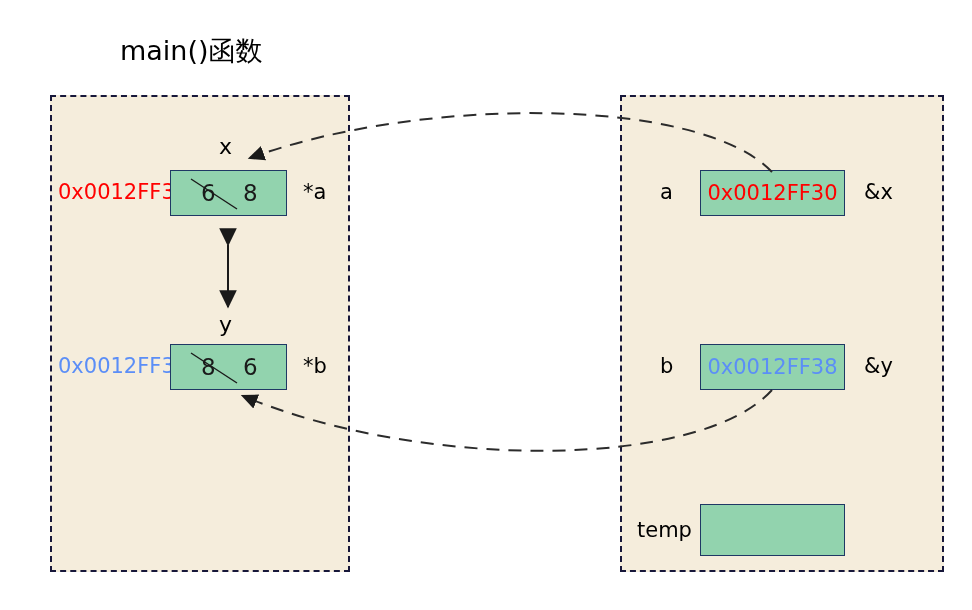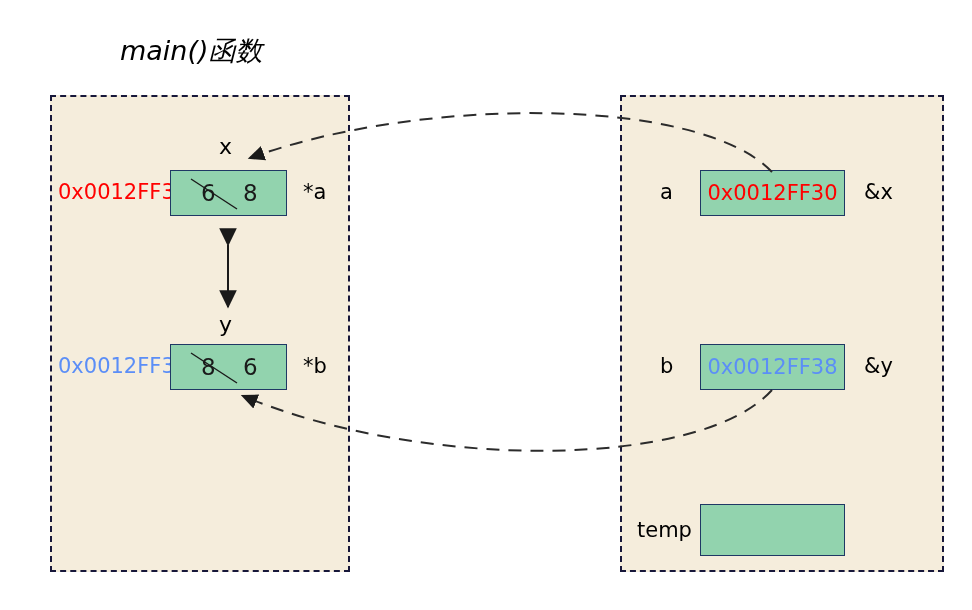--- a/index.html
+++ b/index.html
@@ -17,21 +17,21 @@
   }
 
   
   .panel-title {
     position: absolute;
     font-size: 27px;
     color: #000000;
     white-space: nowrap;
     letter-spacing: 0px;
   }
-  #title-main  { left: 120px; top: 33px; font-style: italic; }
+  #title-main  { left: 120px; top: 33px; }
   #title-swap  { left: 676px; top: 33px; }
 
   
   .frame {
     position: absolute;
     background: #f5eddc;
     border: 2px dashed #17173a;
     box-sizing: border-box;
   }
   #frame-main { left: 50px;  top: 95px; width: 300px; height: 477px; }

